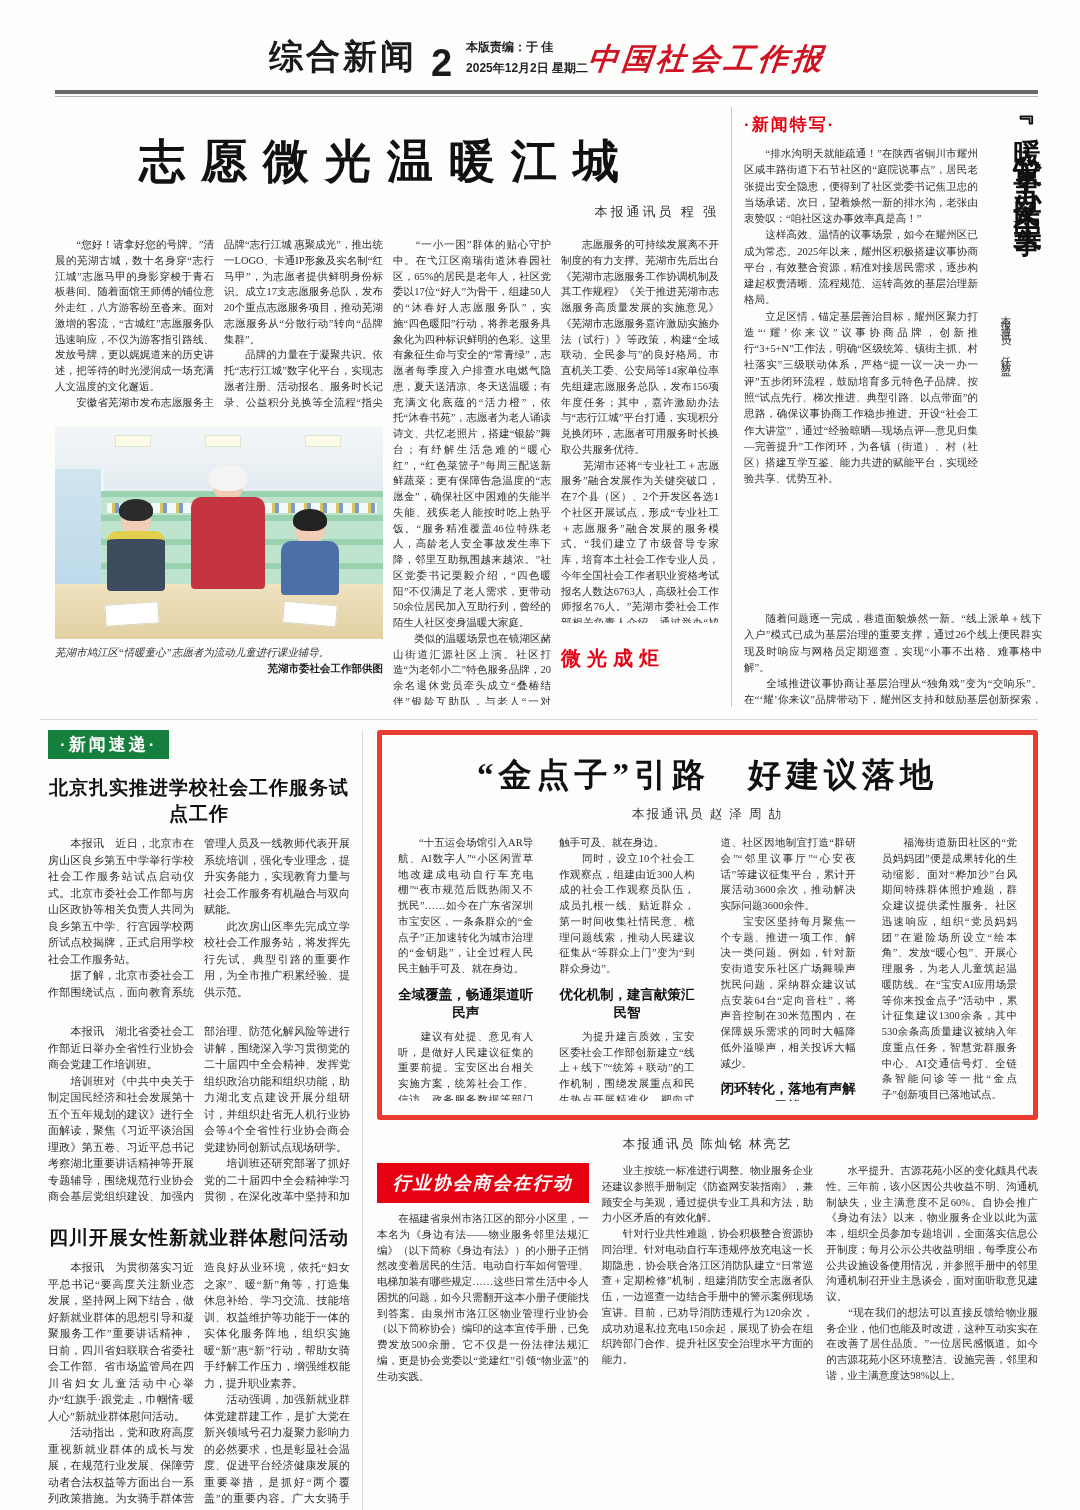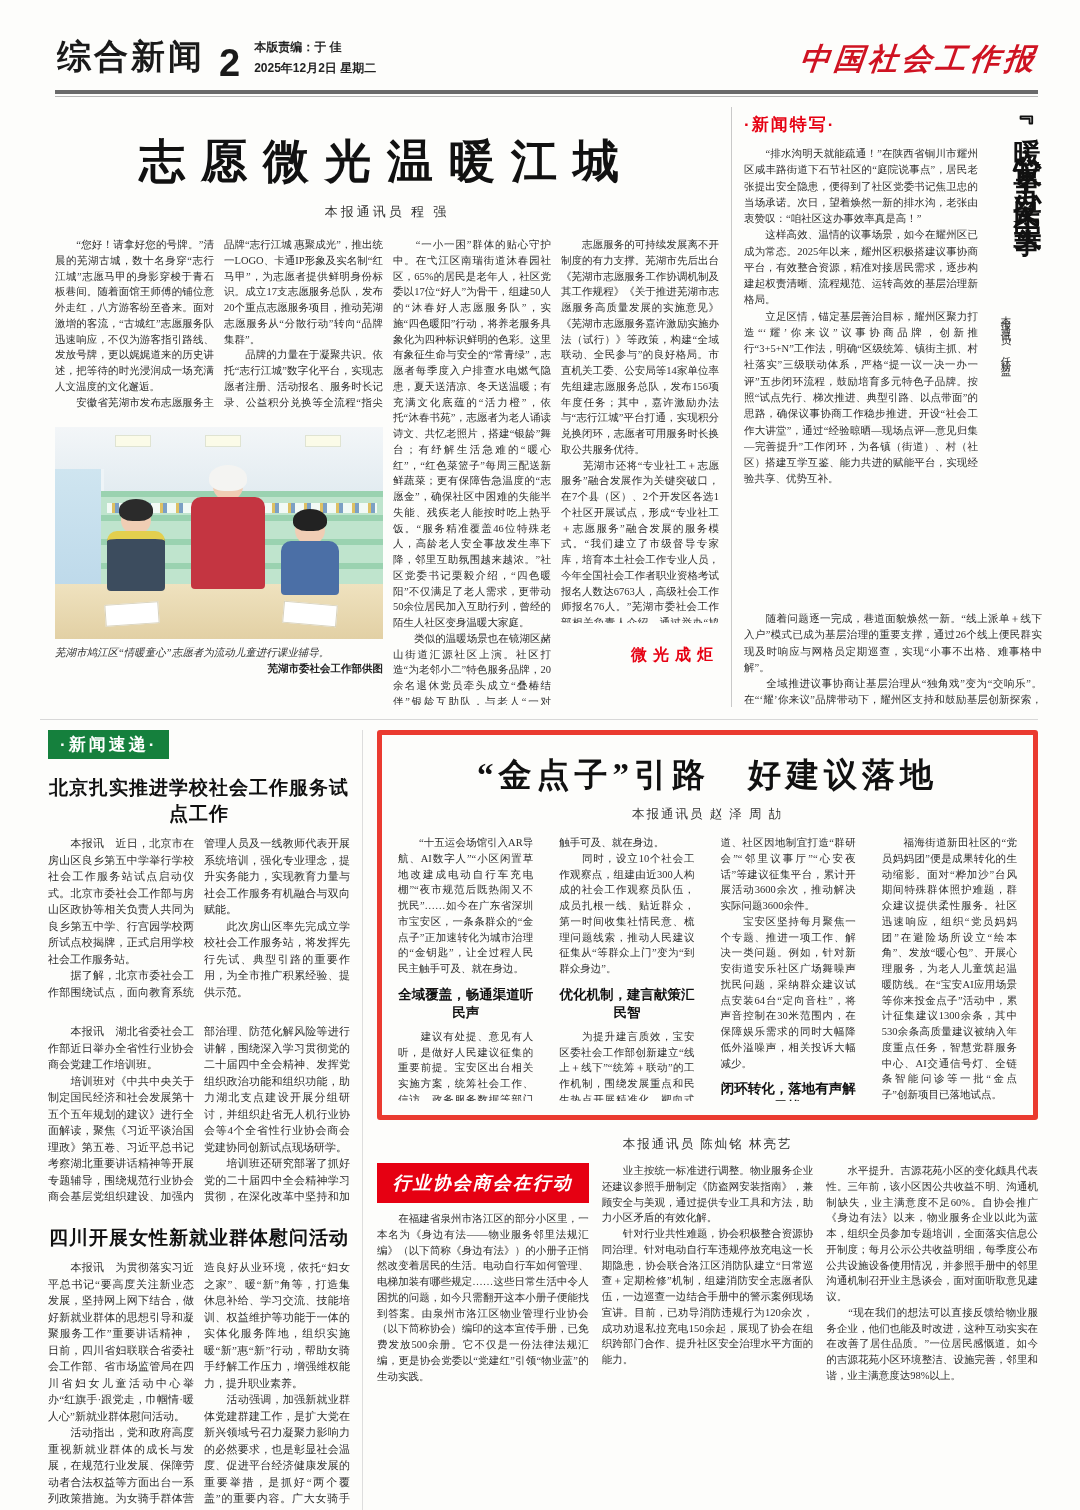--- a/index.html
+++ b/index.html
@@ -1,40 +1,40 @@
 <!DOCTYPE html>
 <html><head>
 <meta charset="utf-8">
 <style>
   html,body{margin:0;padding:0;background:#e9e7e4;}
   .page{width:1080px;height:1510px;background:#fdfdfb;margin:0 auto;position:relative;
         overflow:hidden;font-family:"Liberation Serif","DejaVu Serif",serif;color:#2b2b2b;}
   
-  .hd{display:flex;justify-content:space-between;align-items:flex-end;padding:34px 42px 6px 57px;}
+  .hd{display:flex;justify-content:center;align-items:flex-end;padding:34px 42px 6px 57px;}
   .hd-left{display:flex;align-items:flex-end;gap:14px;}
   .sec{font-size:34px;font-weight:bold;letter-spacing:3px;color:#1a1a1a;font-family:"Liberation Sans",sans-serif;}
   .pnum{font-size:38px;font-weight:bold;color:#1a1a1a;font-family:"Liberation Sans",sans-serif;line-height:.9;}
   .hd-meta{font-size:12px;font-weight:bold;color:#222;line-height:1.7;font-family:"Liberation Sans",sans-serif;padding-bottom:2px;}
   .masthead{color:#cf1322;font-size:30px;font-weight:bold;font-style:italic;letter-spacing:4px;
             font-family:"Liberation Serif",serif;transform:skewX(-6deg);}
   .rule-thick{height:4px;background:#6a6a6a;margin:4px 42px 0 55px;}
   .rule-thin{height:1px;background:#b5b5b5;margin:2px 42px 0 55px;}
   
   .top{display:flex;padding:10px 42px 0 55px;height:600px;overflow:hidden;}
   .main-art{width:666px;}
   .main-art h1{font-size:46px;font-weight:bold;text-align:center;letter-spacing:16px;margin:24px 0 10px;color:#111;}
-  .byline{text-align:center;font-size:13px;letter-spacing:3px;margin-bottom:16px;color:#333;}
+  .byline{text-align:right;font-size:13px;letter-spacing:3px;margin-bottom:16px;color:#333;}
   .main-body{display:flex;gap:10px;}
   .mtext{font-size:10.5px;line-height:1.5;text-align:justify;white-space:pre-line;overflow:hidden;color:#2e2e2e;}
   .left-stack{width:328px;}
   .two-col{column-count:2;column-gap:10px;height:182px;}
   .col3{width:158px;height:468px;}
   .col4wrap{width:158px;}
   .col4wrap .mtext{height:386px;}
-  .endtag{color:#e60012;font-weight:bold;font-size:16px;letter-spacing:6px;text-align:right;margin-top:22px;
+  .endtag{color:#e60012;font-weight:bold;font-size:20px;letter-spacing:6px;text-align:left;margin-top:22px;
           font-family:"Liberation Sans",sans-serif;}
   
   .photo{width:328px;height:212px;margin-top:8px;position:relative;overflow:hidden;background:#e8eef2;}
   .ph-ceiling{position:absolute;left:0;top:0;width:100%;height:30%;background:linear-gradient(180deg,#f3f6f8,#e3ecf1);}
   .ph-light{position:absolute;top:8px;width:34px;height:10px;background:#fbfbe8;border:1px solid #dfe3d2;}
   .ph-window{position:absolute;left:0;top:20%;width:46px;height:58%;background:linear-gradient(180deg,#cfe5f0,#bdd9ea);border-right:3px solid #eef4f7;}
   .ph-shelf{position:absolute;left:46px;top:30%;right:0;height:46%;
             background:repeating-linear-gradient(180deg,#9ad2b0 0 6px,#bfe4cd 6px 24px),
                        repeating-linear-gradient(90deg,rgba(70,140,100,.35) 0 2px,transparent 2px 56px);}
   .ph-books{position:absolute;left:52px;top:36%;right:6px;height:10px;

